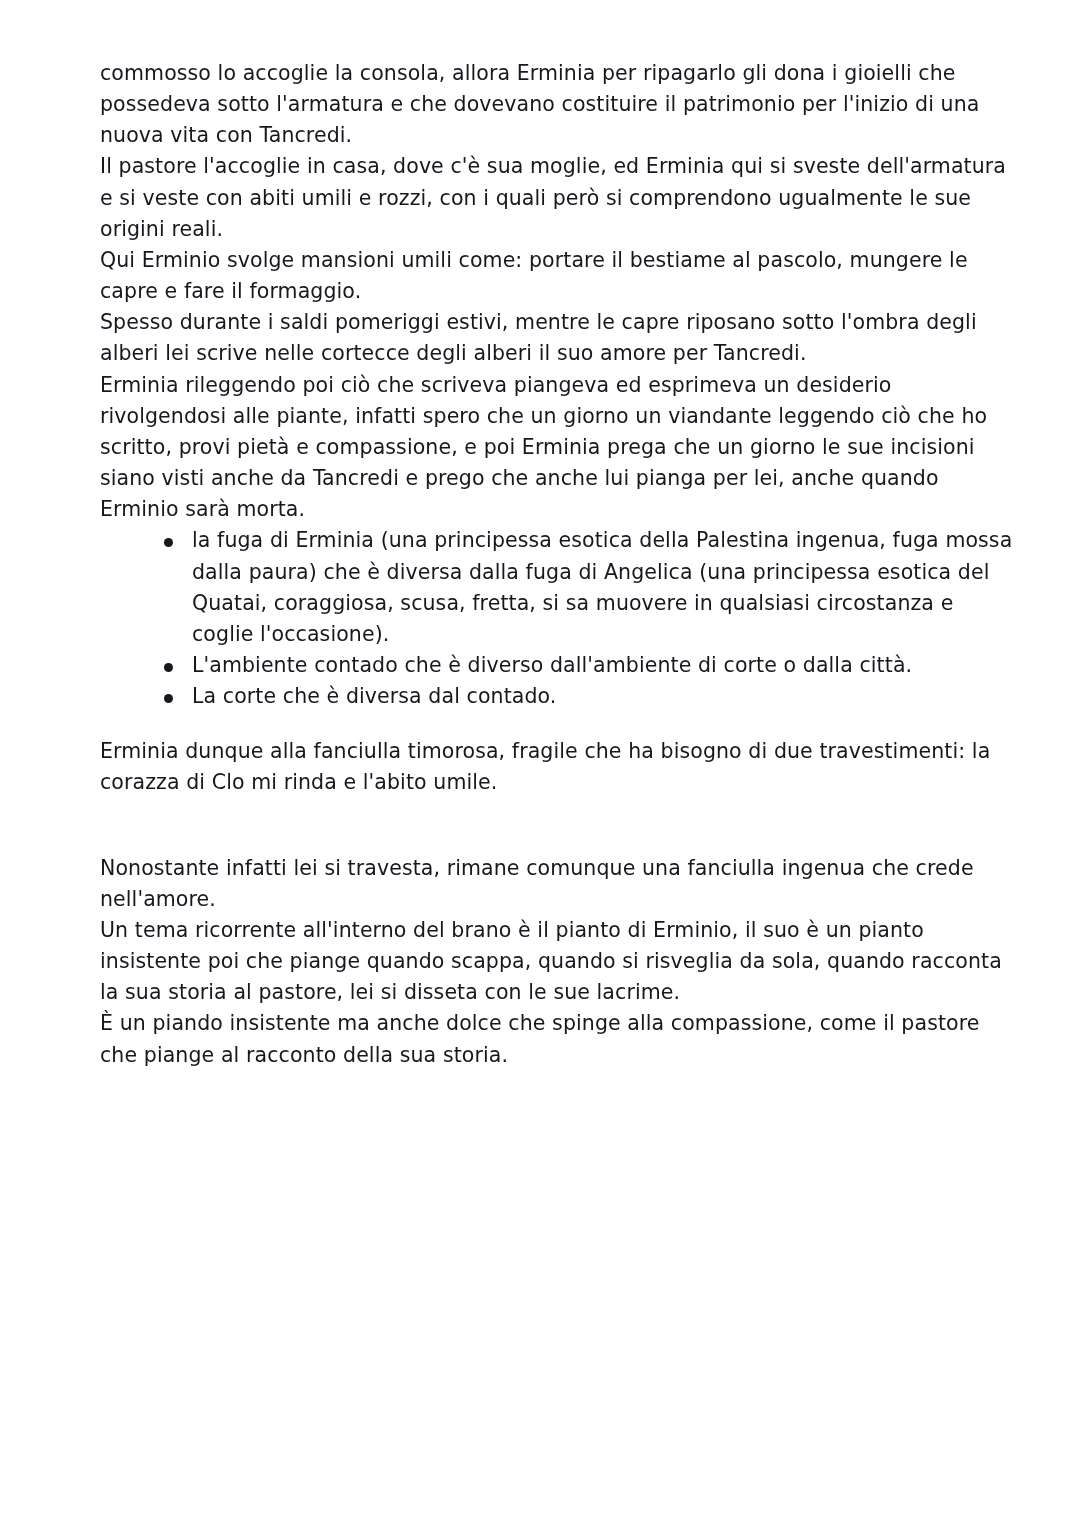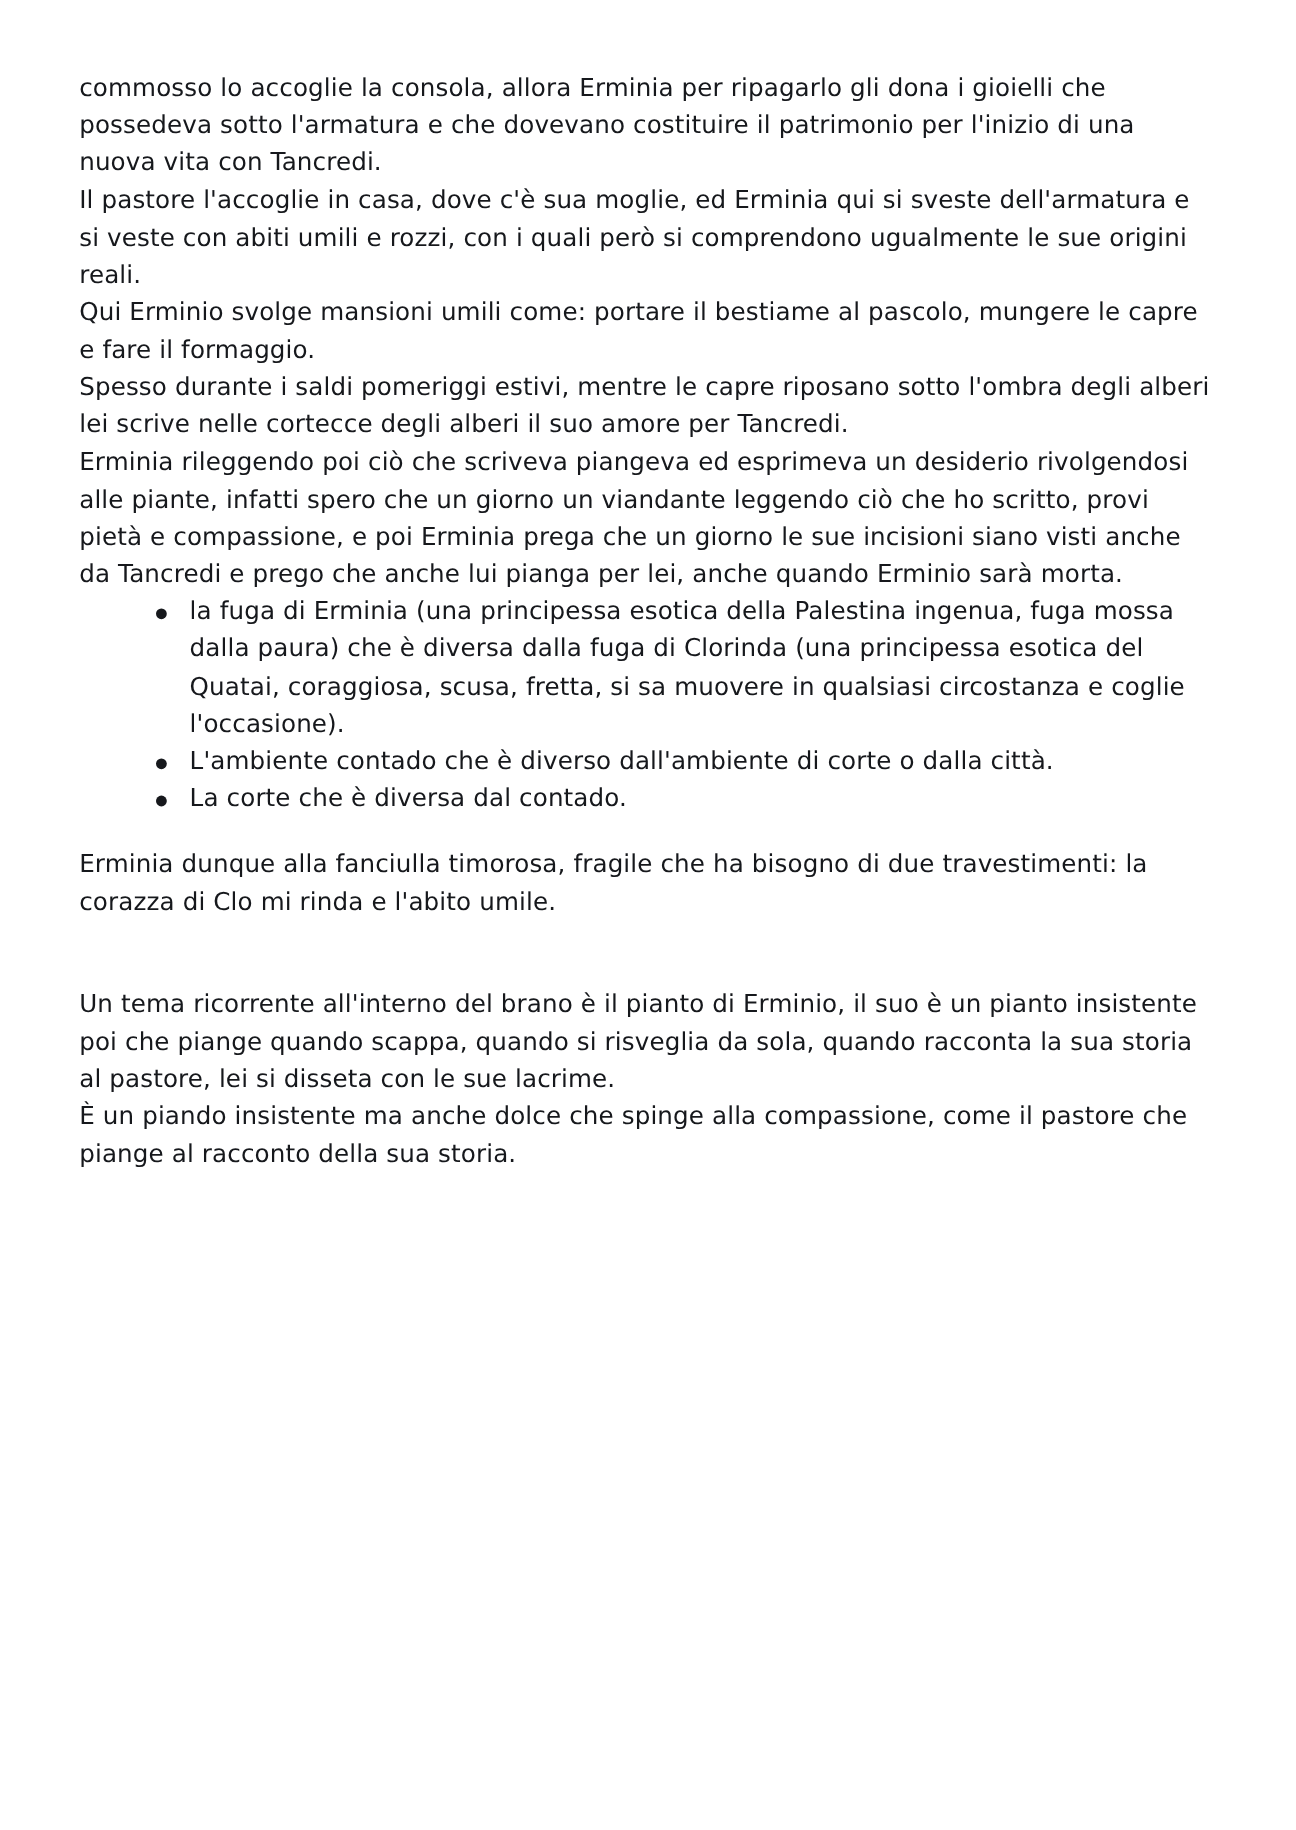--- a/index.html
+++ b/index.html
@@ -11,21 +11,21 @@
     width: 1080px;
     height: 1525px;
     font-family: "DejaVu Sans", sans-serif;
     color: #1a1a1a;
     overflow: hidden;
   }
   .page {
     box-sizing: border-box;
     width: 1080px;
     height: 1525px;
-    padding: 58px 66px 0 66px;
+    padding: 58px 66px 0 100px;
     background: #ffffff;
   }
   .doc-body {
     font-size: 20.5px;
     line-height: 1.52;
     letter-spacing: 0.1px;
     color: #16181c;
   }
   .para {
     margin: 0;
@@ -62,28 +62,29 @@
 <div class="page">
   <div class="doc-body">
 
     <p class="para">commosso lo accoglie la consola, allora Erminia per ripagarlo gli dona i gioielli che possedeva sotto l'armatura e che dovevano costituire il patrimonio per l'inizio di una nuova vita con Tancredi.</p>
     <p class="para">Il pastore l'accoglie in casa, dove c'è sua moglie, ed Erminia qui si sveste dell'armatura e si veste con abiti umili e rozzi, con i quali però si comprendono ugualmente le sue origini reali.</p>
     <p class="para">Qui Erminio svolge mansioni umili come: portare il bestiame al pascolo, mungere le capre e fare il formaggio.</p>
     <p class="para">Spesso durante i saldi pomeriggi estivi, mentre le capre riposano sotto l'ombra degli alberi lei scrive nelle cortecce degli alberi il suo amore per Tancredi.</p>
     <p class="para">Erminia rileggendo poi ciò che scriveva piangeva ed esprimeva un desiderio rivolgendosi alle piante, infatti spero che un giorno un viandante leggendo ciò che ho scritto, provi pietà e compassione, e poi Erminia prega che un giorno le sue incisioni siano visti anche da Tancredi e prego che anche lui pianga per lei, anche quando Erminio sarà morta.</p>
 
     <ul class="bullets">
-      <li>la fuga di Erminia (una principessa esotica della Palestina ingenua, fuga mossa dalla paura) che è diversa dalla fuga di Clorinda (una principessa esotica del Quatai, coraggiosa, scusa, fretta, si sa muovere in qualsiasi circostanza e coglie l'occasione).</li>
+      <li>la fuga di Erminia (una principessa esotica della Palestina ingenua, fuga mossa dalla paura) che è diversa dalla fuga di Angelica (una principessa esotica del Quatai, coraggiosa, scusa, fretta, si sa muovere in qualsiasi circostanza e coglie l'occasione).</li>
       <li>L'ambiente contado che è diverso dall'ambiente di corte o dalla città.</li>
       <li>La corte che è diversa dal contado.</li>
     </ul>
 
     <div class="gap-small"></div>
 
     <p class="para">Erminia dunque alla fanciulla timorosa, fragile che ha bisogno di due travestimenti: la corazza di Clo mi rinda e l'abito umile.</p>
 
     <div class="gap-large"></div>
 
+    <p class="para">Nonostante infatti lei si travesta, rimane comunque una fanciulla ingenua che crede nell'amore.</p>
     <p class="para">Un tema ricorrente all'interno del brano è il pianto di Erminio, il suo è un pianto insistente poi che piange quando scappa, quando si risveglia da sola, quando racconta la sua storia al pastore, lei si disseta con le sue lacrime.</p>
     <p class="para">È un piando insistente ma anche dolce che spinge alla compassione, come il pastore che piange al racconto della sua storia.</p>
 
   </div>
 </div>
 
 </body></html>

